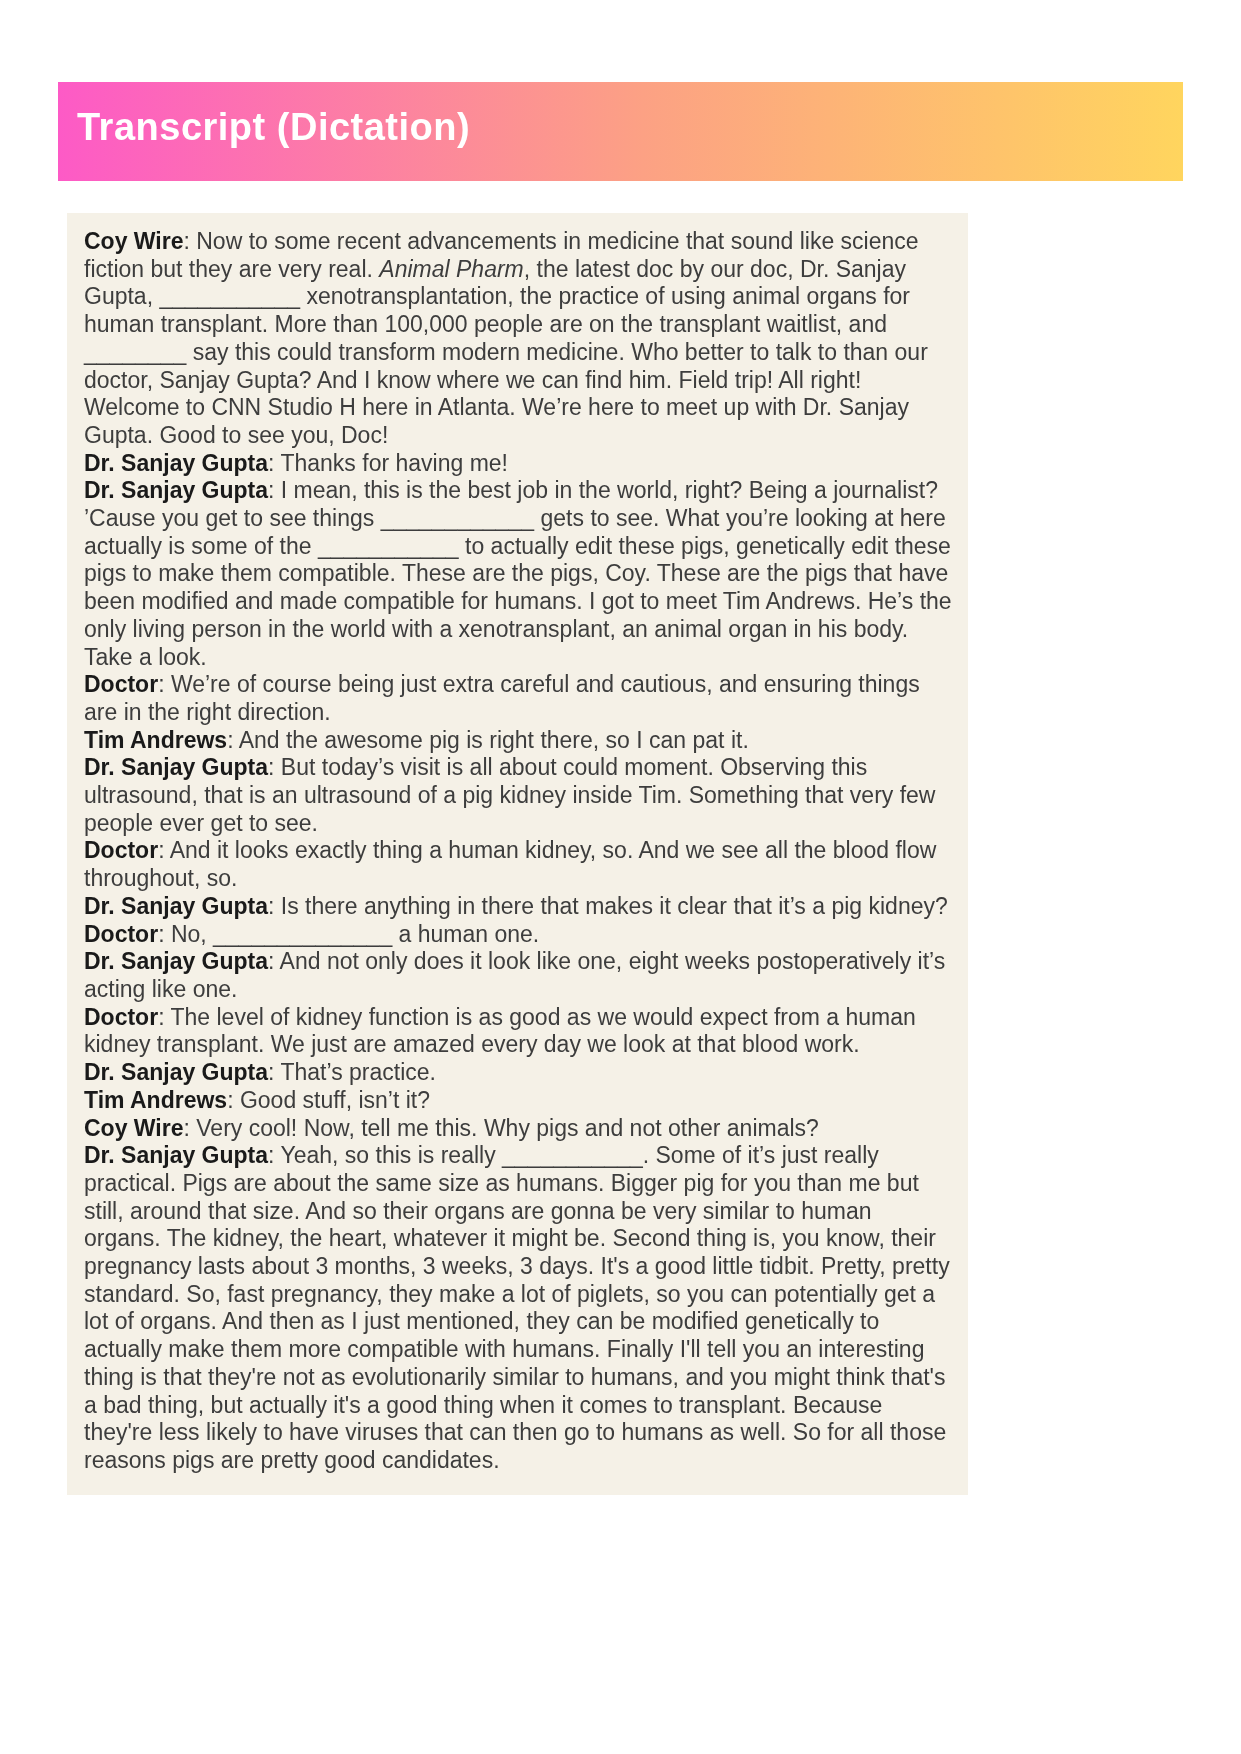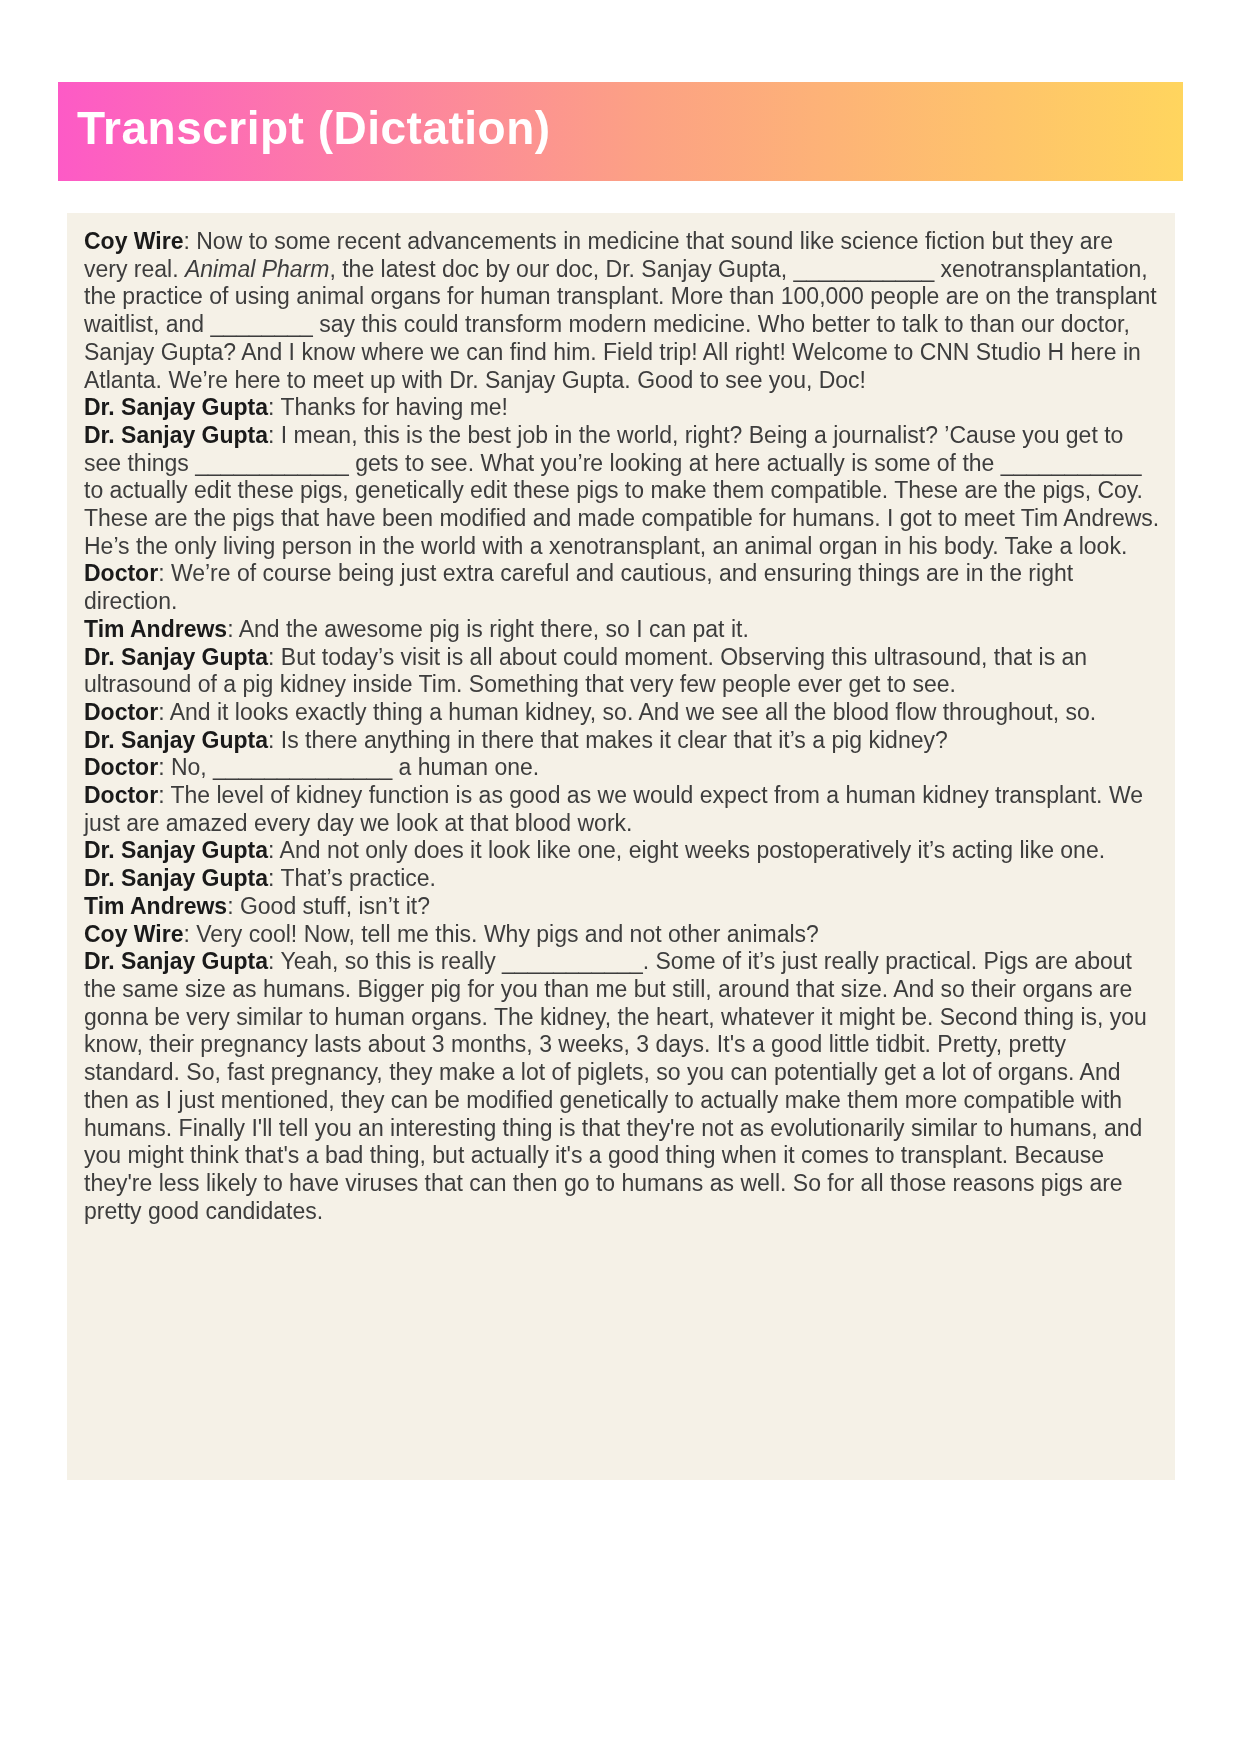--- a/index.html
+++ b/index.html
@@ -21,29 +21,29 @@
     top: 82px;
     width: 1125px;
     height: 99px;
     background: linear-gradient(90deg, #fd5ac6 0%, #fca184 52%, #ffd55e 100%);
     display: flex;
     align-items: center;
   }
   .banner h1 {
     margin: 0 0 8px 19px;
     color: #ffffff;
-    font-size: 46px;
+    font-size: 38px;
     font-weight: 800;
     letter-spacing: 0.5px;
   }
   .transcript-box {
     position: absolute;
     left: 67px;
     top: 213px;
-    width: 1108px;
+    width: 901px;
     min-height: 1267px;
     box-sizing: border-box;
     background: #f5f1e7;
     padding: 15px 15px 20px 17px;
     color: #3d3d3d;
     font-size: 23px;
     line-height: 27.7px;
   }
   .transcript-box p {
     margin: 0;
@@ -67,20 +67,20 @@
   <div class="transcript-box" id="transcript-box">
       <p><strong>Coy Wire</strong><span>: Now to some recent advancements in medicine that sound like science fiction but they are very real. </span><em>Animal Pharm</em><span>, the latest doc by our doc, Dr. Sanjay Gupta, ___________ xenotransplantation, the practice of using animal organs for human transplant. More than 100,000 people are on the transplant waitlist, and ________ say this could transform modern medicine. Who better to talk to than our doctor, Sanjay Gupta? And I know where we can find him. Field trip! All right! Welcome to CNN Studio H here in Atlanta. We’re here to meet up with Dr. Sanjay Gupta. Good to see you, Doc!</span></p>
       <p><strong>Dr. Sanjay Gupta</strong><span>: Thanks for having me!</span></p>
       <p><strong>Dr. Sanjay Gupta</strong><span>: I mean, this is the best job in the world, right? Being a journalist? ’Cause you get to see things ____________ gets to see. What you’re looking at here actually is some of the ___________ to actually edit these pigs, genetically edit these pigs to make them compatible. These are the pigs, Coy. These are the pigs that have been modified and made compatible for humans. I got to meet Tim Andrews. He’s the only living person in the world with a xenotransplant, an animal organ in his body. Take a look.</span></p>
       <p><strong>Doctor</strong><span>: We’re of course being just extra careful and cautious, and ensuring things are in the right direction.</span></p>
       <p><strong>Tim Andrews</strong><span>: And the awesome pig is right there, so I can pat it.</span></p>
       <p><strong>Dr. Sanjay Gupta</strong><span>: But today’s visit is all about could moment. Observing this ultrasound, that is an ultrasound of a pig kidney inside Tim. Something that very few people ever get to see.</span></p>
       <p><strong>Doctor</strong><span>: And it looks exactly thing a human kidney, so. And we see all the blood flow throughout, so.</span></p>
       <p><strong>Dr. Sanjay Gupta</strong><span>: Is there anything in there that makes it clear that it’s a pig kidney?</span></p>
       <p><strong>Doctor</strong><span>: No, ______________ a human one.</span></p>
+      <p><strong>Dr. Sanjay Gupta</strong><span>: And not only does it look like one, eight weeks postoperatively it’s acting like one.</span></p>
       <p><strong>Doctor</strong><span>: The level of kidney function is as good as we would expect from a human kidney transplant. We just are amazed every day we look at that blood work.</span></p>
-      <p><strong>Dr. Sanjay Gupta</strong><span>: And not only does it look like one, eight weeks postoperatively it’s acting like one.</span></p>
       <p><strong>Dr. Sanjay Gupta</strong><span>: That’s practice.</span></p>
       <p><strong>Tim Andrews</strong><span>: Good stuff, isn’t it?</span></p>
       <p><strong>Coy Wire</strong><span>: Very cool! Now, tell me this. Why pigs and not other animals?</span></p>
       <p><strong>Dr. Sanjay Gupta</strong><span>: Yeah, so this is really ___________. Some of it’s just really practical. Pigs are about the same size as humans. Bigger pig for you than me but still, around that size. And so their organs are gonna be very similar to human organs. The kidney, the heart, whatever it might be. Second thing is, you know, their pregnancy lasts about 3 months, 3 weeks, 3 days. It's a good little tidbit. Pretty, pretty standard. So, fast pregnancy, they make a lot of piglets, so you can potentially get a lot of organs. And then as I just mentioned, they can be modified genetically to actually make them more compatible with humans. Finally I'll tell you an interesting thing is that they're not as evolutionarily similar to humans, and you might think that's a bad thing, but actually it's a good thing when it comes to transplant. Because they're less likely to have viruses that can then go to humans as well. So for all those reasons pigs are pretty good candidates.</span></p>
     </div>
 </div>
 
 </body></html>

